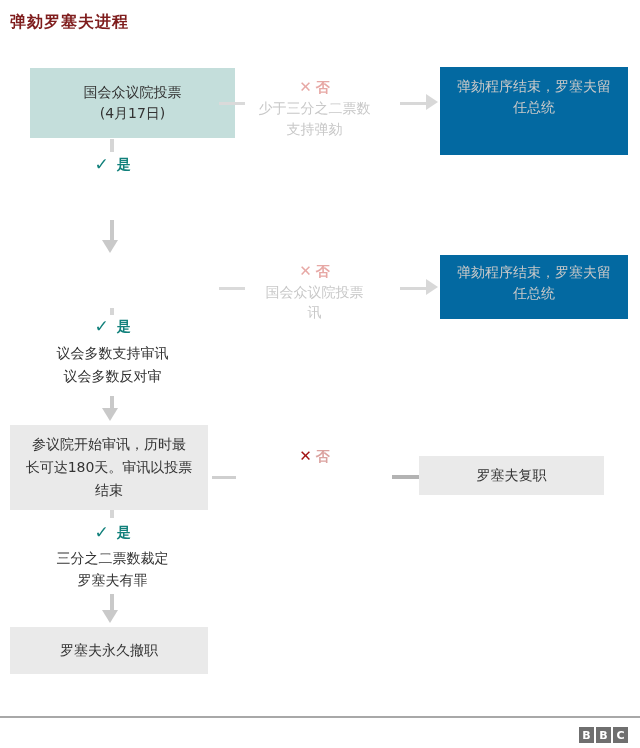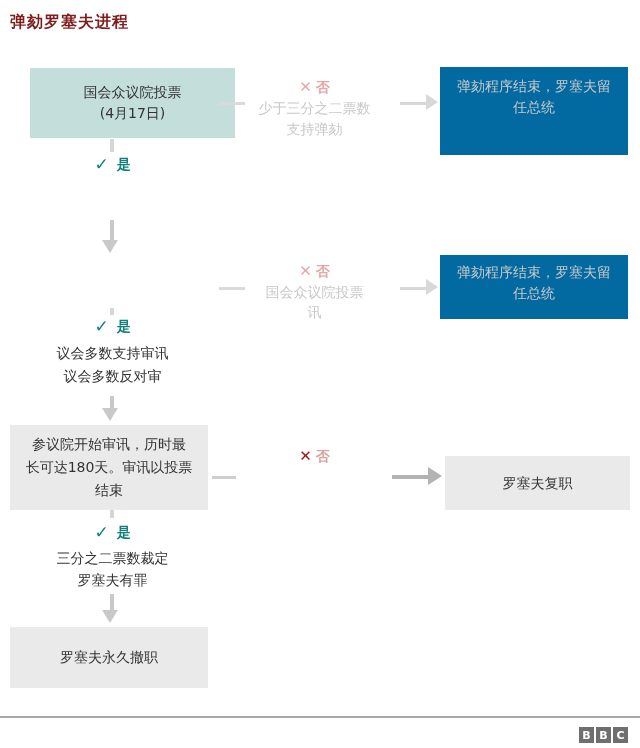--- a/index.html
+++ b/index.html
@@ -138,34 +138,34 @@
 
   <div class="hline" style="left:212px; top:476px; width:24px; background:#cfcfcf;"></div>
 
   <div class="mid no-line" style="top:447px;">
     <span class="cross active">✕</span><span class="no-word active">否</span>
   </div>
 
   <div class="rshaft strong" style="left:392px; top:475px; width:36px;"></div>
   <div class="rhead strong" style="left:428px; top:467px;"></div>
 
-  <div class="box gray" style="left:445px; top:456px; width:185px; height:54px;">罗塞夫复职</div>
+  <div class="box gray" style="left:419px; top:456px; width:185px; height:39px;">罗塞夫复职</div>
 
   <div class="vline" style="left:110px; top:510px; height:8px;"></div>
 
   <div class="yes-row" style="top:522px;">
     <span class="check">✓</span><span>是</span>
   </div>
   <div class="yes-text" style="top:547px; line-height:22px;">三分之二票数裁定
 罗塞夫有罪</div>
 
   <div class="dshaft" style="left:110px; top:594px; height:16px;"></div>
   <div class="dhead" style="left:102px; top:610px;"></div>
 
-  <div class="box gray" style="left:10px; top:627px; width:198px; height:61px;">罗塞夫永久撤职</div>
+  <div class="box gray" style="left:10px; top:627px; width:198px; height:47px;">罗塞夫永久撤职</div>
 
   <div class="footer-line"></div>
   <div class="bbc">
     <div class="bbc-sq">B</div>
     <div class="bbc-sq">B</div>
     <div class="bbc-sq">C</div>
   </div>
 
 </div>
 

